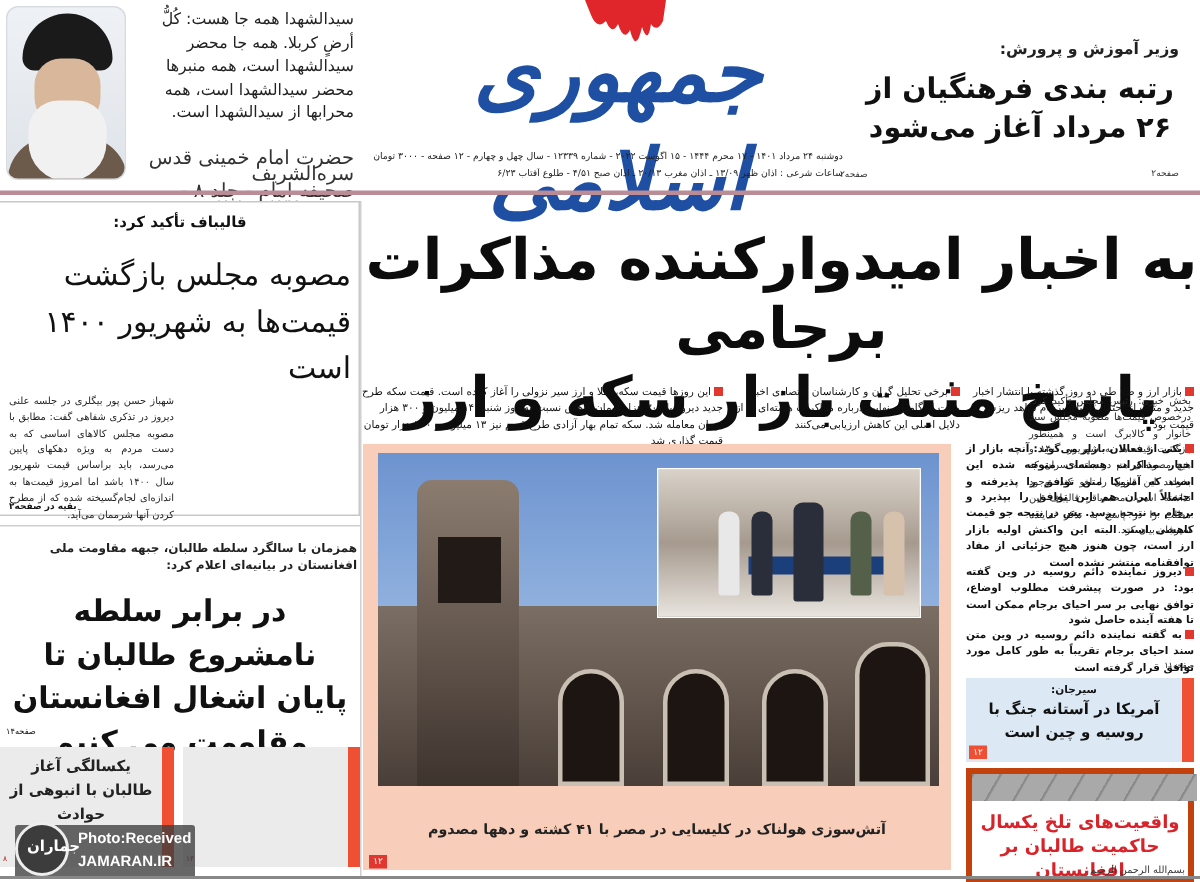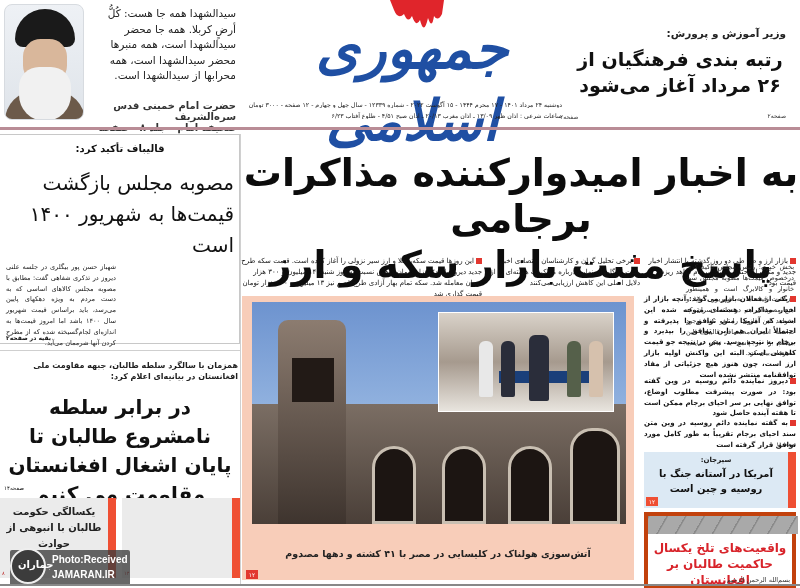--- a/index.html
+++ b/index.html
@@ -12,21 +12,21 @@
   #portrait-box { left: 4px; top: 4px; width: 80px; height: 116px; border-radius: 8px; overflow: hidden;
     background: linear-gradient(180deg,#eef1f5 0%,#dfe4ea 100%); border: 1px solid #d7dbe0; }
   .turban { position:absolute; left: 10px; top: 4px; width: 60px; height: 38px; background:#1a1a1a; border-radius: 30px 30px 8px 8px; }
   .face { position:absolute; left: 18px; top: 34px; width: 44px; height: 44px; background:#d9b79b; border-radius: 40%; }
   .beard { position:absolute; left: 14px; top: 62px; width: 52px; height: 54px; background:#f1f1f1; border-radius: 20px 20px 26px 26px; }
   .robe { position:absolute; left: 0; top: 86px; width: 80px; height: 32px; background:#6c5a4a; border-radius: 30px 30px 0 0; z-index:0; }
   .beard, .face { z-index:1; }
 
   #quote { left: 88px; top: 6px; width: 148px; direction: rtl; text-align: right; font-family: "DejaVu Sans", sans-serif;
     font-size: 10.5px; line-height: 15.5px; color: #222; }
-  #quote-source { left: 88px; top: 100px; width: 148px; font-size: 10px; line-height: 11px; color:#333;font-weight:bold; }
+  #quote-source { left: 88px; top: 100px; width: 148px; font-size: 13px; line-height: 11px; color:#333; }
 
   #logo { left: 262px; top: 8px; width: 300px; height: 78px; }
   #logo-text { position:absolute; right: 0; top: 4px; width: 300px; text-align:center;
     font-family: "DejaVu Serif", serif; font-weight: bold; font-size: 56px; line-height: 72px; color: #1f4fa3; letter-spacing: -1px; font-style: italic; }
   #logo-splash { position:absolute; left: 120px; top: -8px; width: 70px; height: 40px; }
 
   #info-line1, #info-line2 { right: 238px; width: 340px; text-align: right; font-size: 6.2px; color:#222; white-space: nowrap; overflow:hidden; }
   #info-line1 { top: 101px; }
   #info-line2 { top: 112px; }
   #page-ref-top { left: 560px; top: 113px; font-size: 6px; color:#333; }
@@ -163,21 +163,21 @@
 <div id="taliban-kicker" class="abs">همزمان با سالگرد سلطه طالبان، جبهه مقاومت ملی افغانستان در بیانیه‌ای اعلام کرد:</div>
 <div id="taliban-headline" class="abs">در برابر سلطه نامشروع طالبان تا پایان اشغال افغانستان مقاومت می کنیم</div>
 <div id="taliban-ref" class="abs">صفحه۱۴</div>
 
 <div id="box-taliban-anniv" class="abs box-grey">
   <div class="stripe"></div>
   <div class="pg">۱۴</div>
 </div>
 <div id="box-one-year" class="abs box-grey">
   <div class="stripe"></div>
-  <div class="txt">یکسالگی حکومت طالبان با انبوهی از حوادث</div>
+  <div class="txt">یکسالگی آغاز طالبان با انبوهی از حوادث</div>
   <div class="pg">۸</div>
 </div>
 
 <div id="watermark" class="abs">
   <div class="circle">
       <span>جماران</span>
     </div>
   <div id="wm-line1">Photo:Received</div>
   <div id="wm-line2">JAMARAN.IR</div>
 </div>

